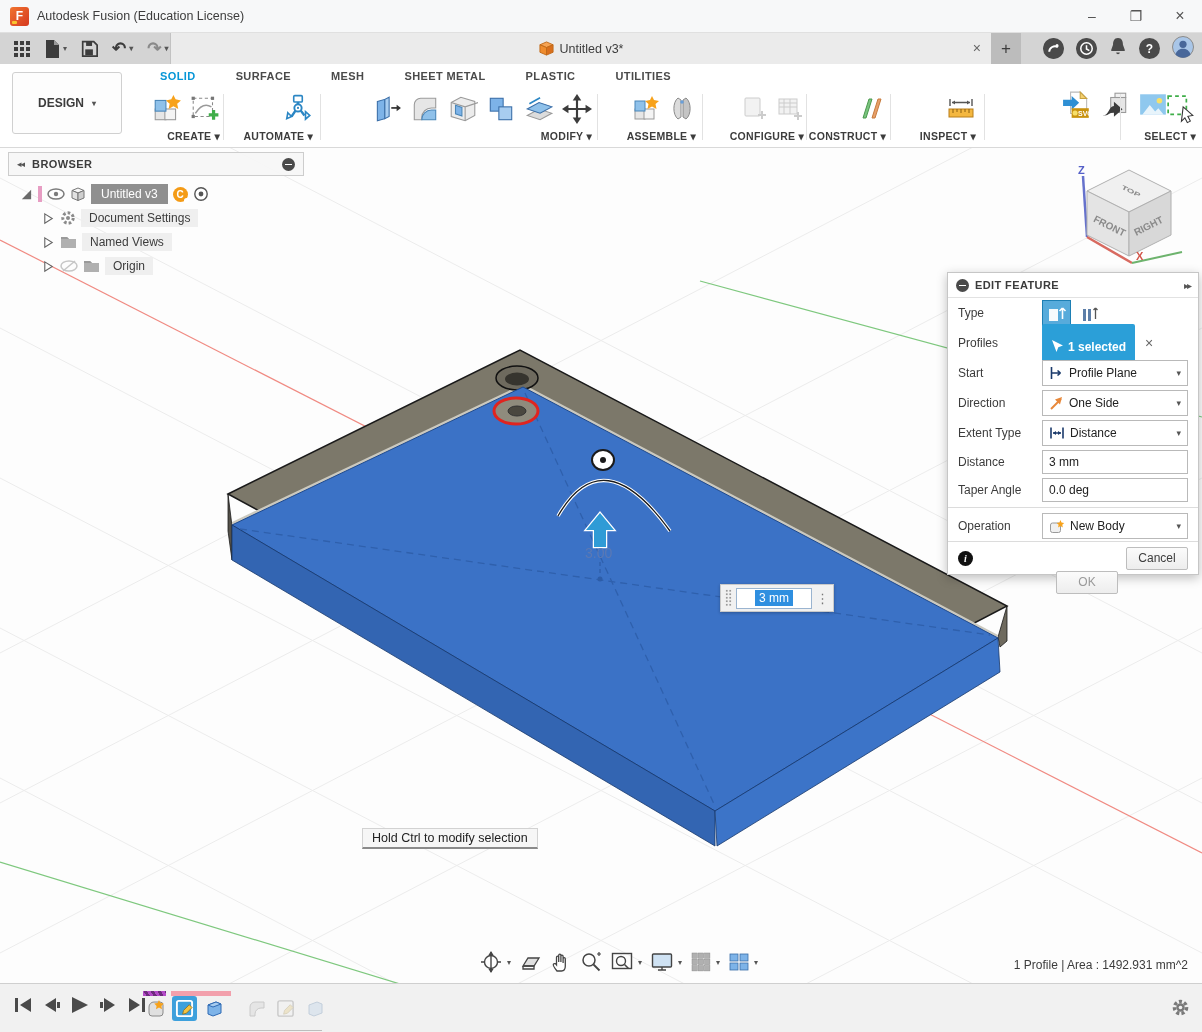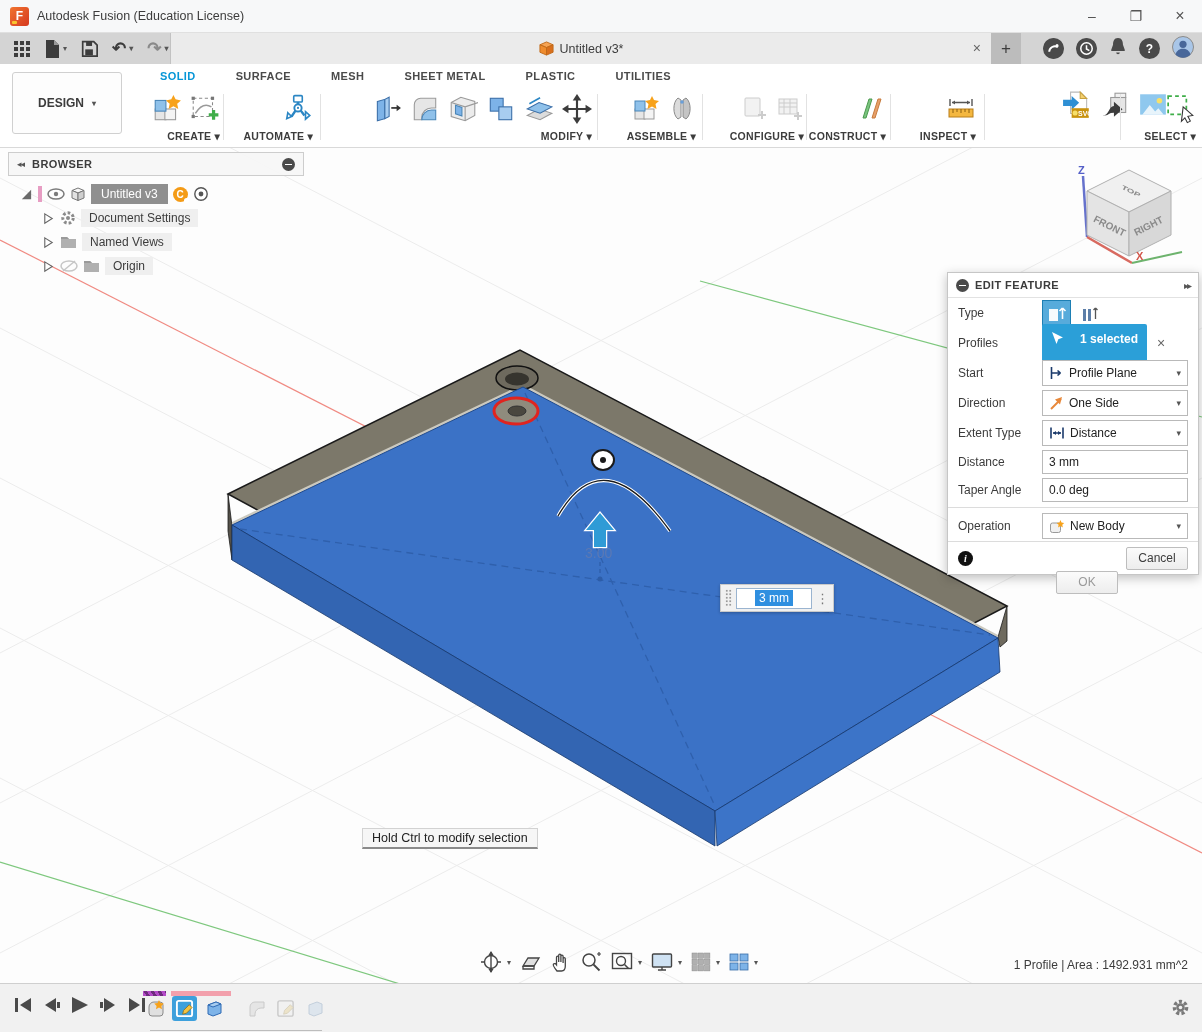--- a/index.html
+++ b/index.html
@@ -60,21 +60,21 @@
   .efheader .eftitle{font-size:11px;font-weight:bold;letter-spacing:.4px;margin-left:6px;}
   .efchev{margin-left:auto;font-size:10px;color:#555;letter-spacing:-2px;}
   .efrow{display:flex;align-items:center;height:30px;padding:0 10px;}
   .efrow .eflabel{width:84px;font-size:12px;color:#3c3c3c;flex:none;}
   .dropdown{flex:1;height:24px;border:1px solid #b9b9b9;background:#fff;display:flex;align-items:center;padding:0 6px;gap:5px;}
   .dropdown .dval{flex:1;font-size:12px;color:#222;}
   .dropdown .dcaret{font-size:9px;color:#555;}
   .efinput{flex:1;height:22px;border:1px solid #b9b9b9;background:#fff;display:flex;align-items:center;padding:0 6px;font-size:12px;color:#222;}
   .typebtn{width:27px;height:24px;border:1px solid transparent;display:flex;align-items:center;justify-content:center;}
   .typebtn.sel{background:#57abdb;border-color:#1d7fb4;}
-  .chip{height:22px;background:#2b9fd8;border-radius:2px;color:#fff;display:flex;align-items:flex-start;gap:17px;padding:8px 9px;font-size:12px;font-weight:bold;}
+  .chip{height:22px;background:#2b9fd8;border-radius:2px;color:#fff;display:flex;align-items:flex-end;gap:5px;padding:8px 9px;font-size:12px;font-weight:bold;}
   .clearx{margin-left:10px;font-size:14px;color:#666;}
   .efsep{border-top:1px solid #dcdcdc;margin:3px 0;}
   .effooter{height:32px;border-top:1px solid #dcdcdc;display:flex;align-items:center;padding:0 10px;gap:8px;}
   .infocirc{width:15px;height:15px;border-radius:50%;background:#111;color:#fff;font-size:10px;font-style:italic;font-family:"Liberation Serif",serif;font-weight:bold;display:flex;align-items:center;justify-content:center;}
   .pbtn{width:60px;height:21px;background:linear-gradient(#fbfbfb,#ededed);border:1px solid #bdbdbd;border-radius:2px;display:flex;align-items:center;justify-content:center;font-size:12px;color:#3c3c3c;}
   .pbtn.disabled{color:#9a9a9a;margin-top:48px;}
   
   .fltinput{position:absolute;left:720px;top:436px;height:26px;background:#f1f1f1;border:1px solid #c9c9c9;box-shadow:0 1px 3px rgba(0,0,0,.25);display:flex;align-items:center;padding:0 4px;gap:4px;}
   .grip{width:7px;height:18px;background-image:radial-gradient(#9a9a9a 1px,transparent 1px);background-size:3.5px 3.5px;}
   .fltfield{width:74px;height:19px;background:#fff;border:1px solid #9ab4d0;display:flex;align-items:center;justify-content:center;}

